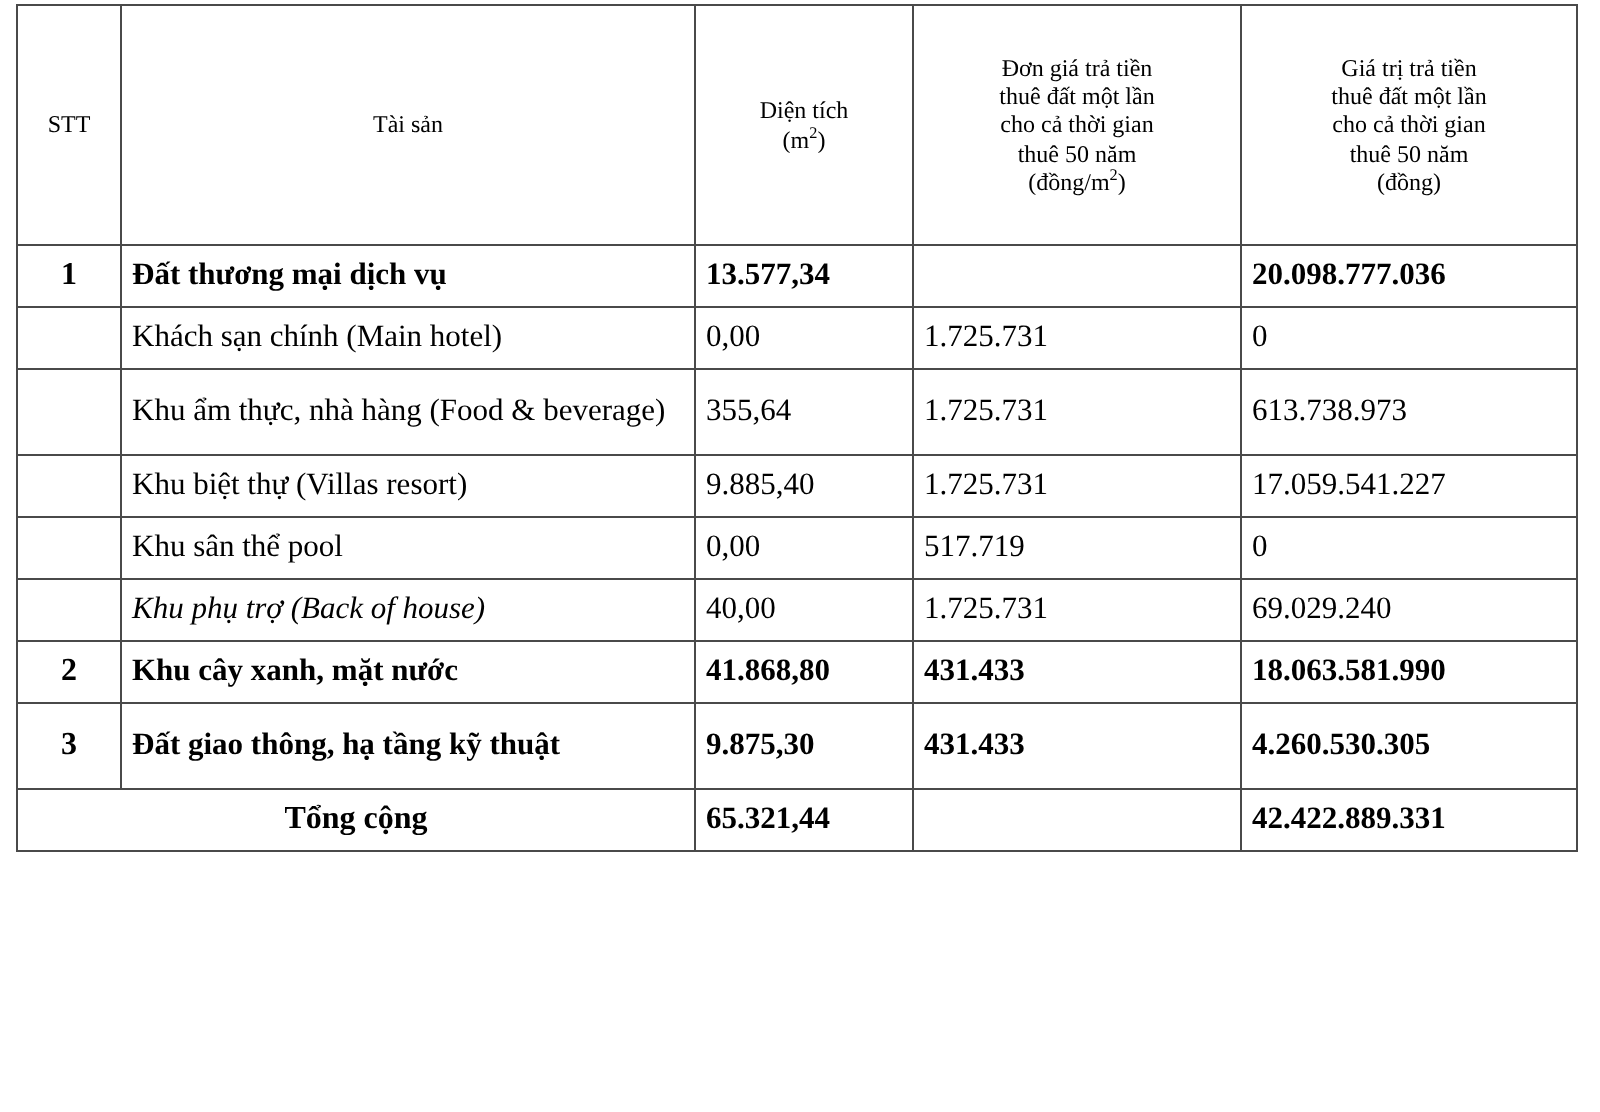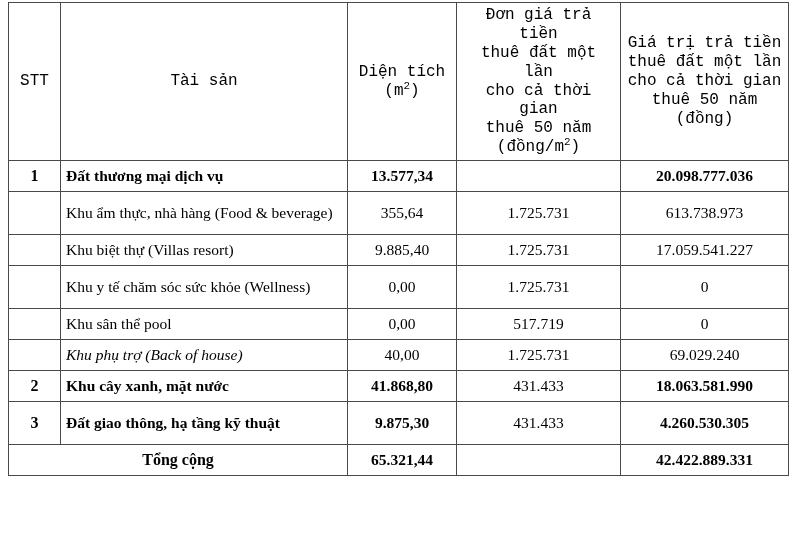--- a/index.html
+++ b/index.html
@@ -40,26 +40,25 @@
   
   col.c-stt   { width: 52px; }
   col.c-asset { width: 287px; }
   col.c-area  { width: 109px; }
   col.c-unit  { width: 164px; }
   col.c-value { width: 168px; }
 
   thead th {
     text-align: center;
     font-weight: bold;
-    font-size: 16px;
+    font-size: 12px;
     line-height: 1.18;
     height: 113px;
     border-bottom: 2px solid #3d3d3d;
     padding: 2px 4px;
-    font-family: Liberation Mono, monospace;
   }
   thead th.h-stt,
   thead th.h-asset,
   thead th.h-area { vertical-align: middle; }
   thead th.h-unit,
   thead th.h-value { vertical-align: middle; }
 
   sup { font-size: 0.68em; vertical-align: super; line-height: 0; }
 
   td.stt {
@@ -70,28 +69,28 @@
   td.asset {
     text-align: left;
     padding-left: 8px;
     font-family: Liberation Serif, serif;
   }
   td.asset.justify {
     text-align: justify;
     text-align-last: left;
   }
   td.num {
-    text-align: center;
+    text-align: left;
   }
   tr.group td.asset,
   tr.group td.num,
   tr.group td.stt {
     font-weight: bold;
   }
-  tr.group td.num.plain { font-weight: normal; }
+  tr.group td.num.plain { font-weight: bold; }
   td.italic { font-style: italic; }
   tr.total td {
     font-weight: bold;
   }
   td.total-label {
     text-align: center;
     padding-right: 40px;
     font-size: 16px;
   }
   tr.tall td { height: 36px; }
@@ -134,40 +133,40 @@
       </tr>
     </thead>
     <tbody id="table-body">
         <tr class="group short">
           <td class="stt">1</td>
           <td class="asset">Đất thương mại dịch vụ</td>
           <td class="num">13.577,34</td>
           <td class="num"></td>
           <td class="num">20.098.777.036</td>
         </tr>
+        <tr class="short">
+          <td class="stt"></td>
+          <td class="asset">Khách sạn chính (Main hotel)</td>
+          <td class="num">0,00</td>
+          <td class="num">1.725.731</td>
+          <td class="num">0</td>
+        </tr>
         <tr class="tall">
           <td class="stt"></td>
           <td class="asset">Khu ẩm thực, nhà hàng (Food &amp; beverage)</td>
           <td class="num">355,64</td>
           <td class="num">1.725.731</td>
           <td class="num">613.738.973</td>
         </tr>
         <tr class="short">
           <td class="stt"></td>
           <td class="asset">Khu biệt thự (Villas resort)</td>
           <td class="num">9.885,40</td>
           <td class="num">1.725.731</td>
           <td class="num">17.059.541.227</td>
-        </tr>
-        <tr class="tall">
-          <td class="stt"></td>
-          <td class="asset justify">Khu y tế chăm sóc sức khỏe (Wellness)</td>
-          <td class="num">0,00</td>
-          <td class="num">1.725.731</td>
-          <td class="num">0</td>
         </tr>
         <tr class="short">
           <td class="stt"></td>
           <td class="asset">Khu sân thể pool</td>
           <td class="num">0,00</td>
           <td class="num">517.719</td>
           <td class="num">0</td>
         </tr>
         <tr class="short">
           <td class="stt"></td>

